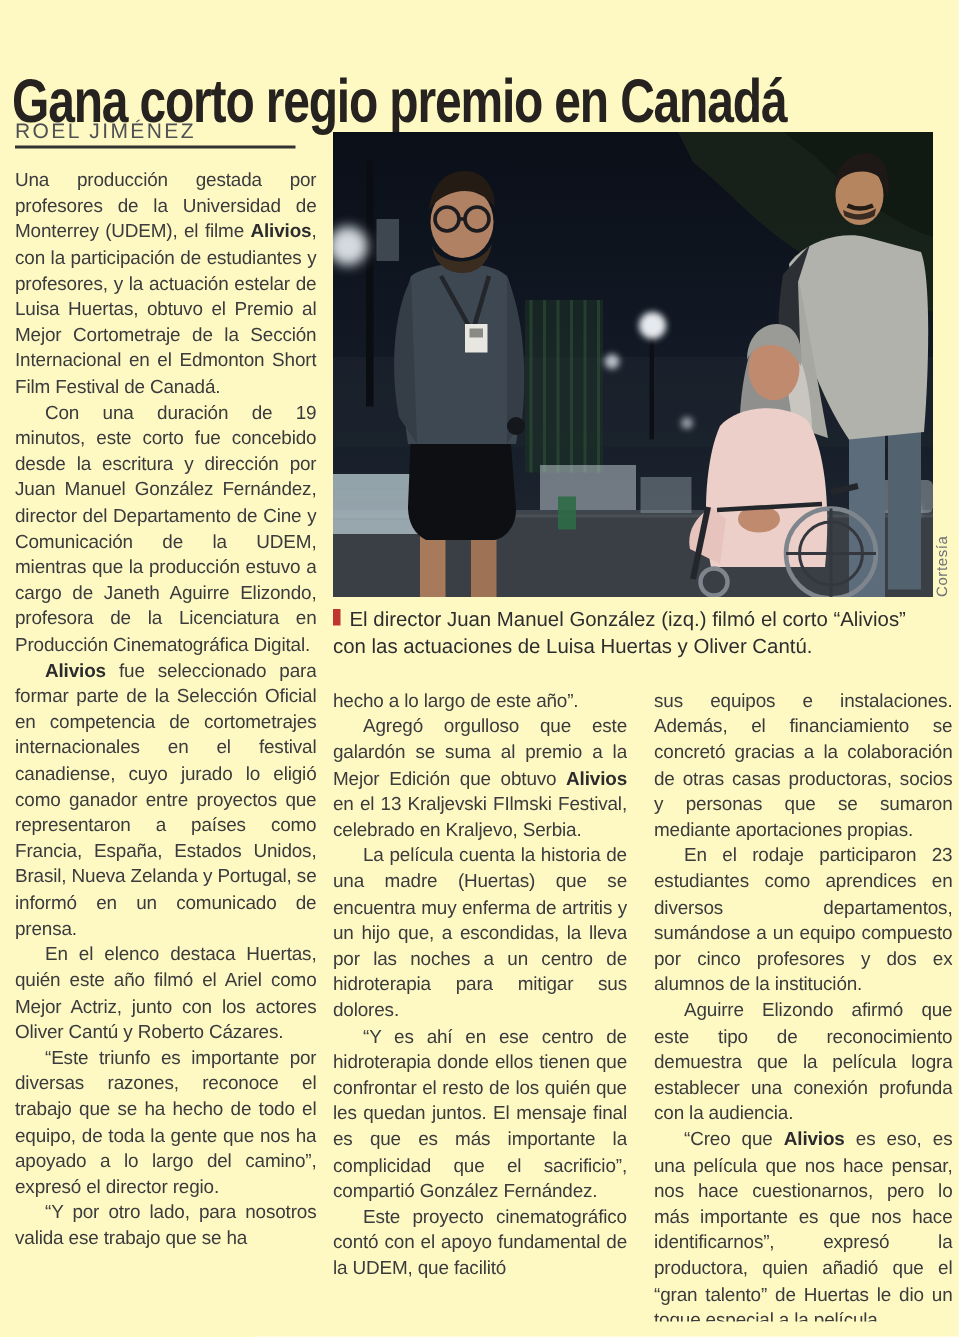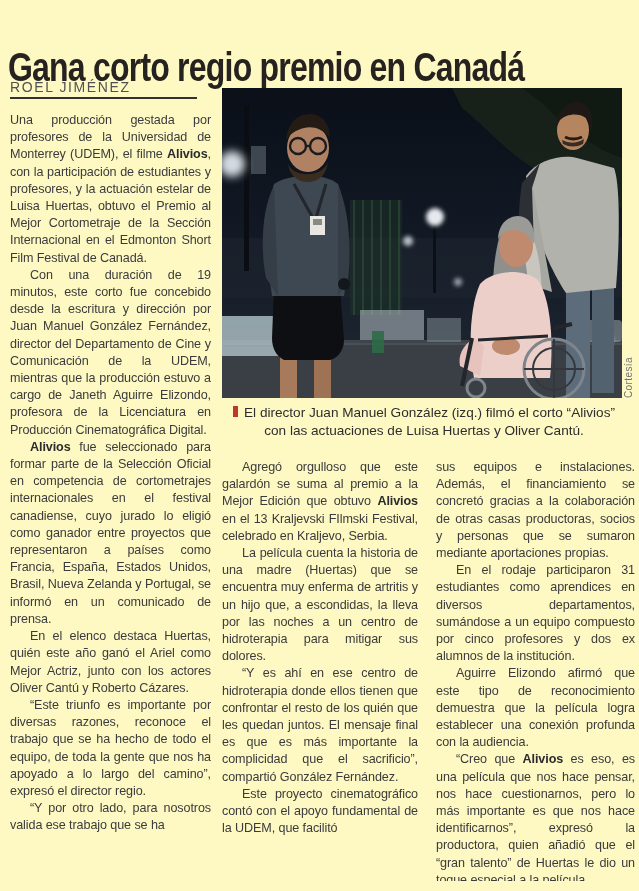--- a/index.html
+++ b/index.html
@@ -44,42 +44,42 @@
 
   .credit{
     position:absolute;left:623px;top:320px;height:78px;width:13px;
     writing-mode:vertical-rl;transform:rotate(180deg);
     font-size:10px;color:#6f7276;letter-spacing:0.4px;
     text-align:left;
   }
 
   .caption{
     position:absolute;left:222px;top:404px;width:404px;
-    font-size:13.6px;line-height:18.4px;color:#2d2d2f;text-align:center;
+    font-size:13.6px;line-height:18.4px;color:#2d2d2f;text-align:left;
   }
   .caption .bullet{
     display:inline-block;width:5px;height:11px;background:#c13530;
     margin-right:6px;vertical-align:baseline;
   }
 </style>
 </head>
 <body>
 
 <div class="page">
 
   <h1 class="headline">Gana corto regio premio en Canadá</h1>
 
   <div class="byline">ROEL JIMÉNEZ</div>
   <div class="byline-rule"></div>
 
   <div class="col col1">
       <p class="">Una producción gestada por profesores de la Universidad de Monterrey (UDEM), el filme <b>Alivios</b>, con la participación de estudiantes y profesores, y la actuación estelar de Luisa Huertas, obtuvo el Premio al Mejor Cortometraje de la Sección Internacional en el Edmonton Short Film Festival de Canadá.</p>
       <p class="indent">Con una duración de 19 minutos, este corto fue concebido desde la escritura y dirección por Juan Manuel González Fernández, director del Departamento de Cine y Comunicación de la UDEM, mientras que la producción estuvo a cargo de Janeth Aguirre Elizondo, profesora de la Licenciatura en Producción Cinematográfica Digital.</p>
       <p class="indent"><b>Alivios</b> fue seleccionado para formar parte de la Selección Oficial en competencia de cortometrajes internacionales en el festival canadiense, cuyo jurado lo eligió como ganador entre proyectos que representaron a países como Francia, España, Estados Unidos, Brasil, Nueva Zelanda y Portugal, se informó en un comunicado de prensa.</p>
-      <p class="indent">En el elenco destaca Huertas, quién este año ganó el Ariel como Mejor Actriz, junto con los actores Oliver Cantú y Roberto Cázares.</p>
+      <p class="indent">En el elenco destaca Huertas, quién este año filmó el Ariel como Mejor Actriz, junto con los actores Oliver Cantú y Roberto Cázares.</p>
       <p class="indent">“Este triunfo es importante por diversas razones, reconoce el trabajo que se ha hecho de todo el equipo, de toda la gente que nos ha apoyado a lo largo del camino”, expresó el director regio.</p>
       <p class="indent">“Y por otro lado, para nosotros valida ese trabajo que se ha</p>
     </div>
 
   <div class="photo">
     <svg width="400" height="310" viewBox="0 0 400 310">
       <defs>
         <linearGradient id="sky" x1="0" y1="0" x2="0" y2="1">
           <stop offset="0" stop-color="#0a0f18"></stop>
           <stop offset="0.6" stop-color="#141c28"></stop>
@@ -196,25 +196,26 @@
         </g>
       </g>
     </svg>
   </div>
 
   <div class="credit">Cortesía</div>
 
   <div class="caption"><span class="bullet"></span><span>El director Juan Manuel González (izq.) filmó el corto “Alivios” con las actuaciones de Luisa Huertas y Oliver Cantú.</span></div>
 
   <div class="col col2">
+      <p class="">hecho a lo largo de este año”.</p>
       <p class="indent">Agregó orgulloso que este galardón se suma al premio a la Mejor Edición que obtuvo <b>Alivios</b> en el 13 Kraljevski FIlmski Festival, celebrado en Kraljevo, Serbia.</p>
       <p class="indent">La película cuenta la historia de una madre (Huertas) que se encuentra muy enferma de artritis y un hijo que, a escondidas, la lleva por las noches a un centro de hidroterapia para mitigar sus dolores.</p>
       <p class="indent">“Y es ahí en ese centro de hidroterapia donde ellos tienen que confrontar el resto de los quién que les quedan juntos. El mensaje final es que es más importante la complicidad que el sacrificio”, compartió González Fernández.</p>
       <p class="indent">Este proyecto cinematográfico contó con el apoyo fundamental de la UDEM, que facilitó</p>
     </div>
   <div class="col col3">
       <p class="">sus equipos e instalaciones. Además, el financiamiento se concretó gracias a la colaboración de otras casas productoras, socios y personas que se sumaron mediante aportaciones propias.</p>
-      <p class="indent">En el rodaje participaron 31 estudiantes como aprendices en diversos departamentos, sumándose a un equipo compuesto por cinco profesores y dos ex alumnos de la institución.</p>
+      <p class="indent">En el rodaje participaron 23 estudiantes como aprendices en diversos departamentos, sumándose a un equipo compuesto por cinco profesores y dos ex alumnos de la institución.</p>
       <p class="indent">Aguirre Elizondo afirmó que este tipo de reconocimiento demuestra que la película logra establecer una conexión profunda con la audiencia.</p>
       <p class="indent">“Creo que <b>Alivios</b> es eso, es una película que nos hace pensar, nos hace cuestionarnos, pero lo más importante es que nos hace identificarnos”, expresó la productora, quien añadió que el “gran talento” de Huertas le dio un toque especial a la película.</p>
     </div>
 
 </div>
 
 </body></html>

